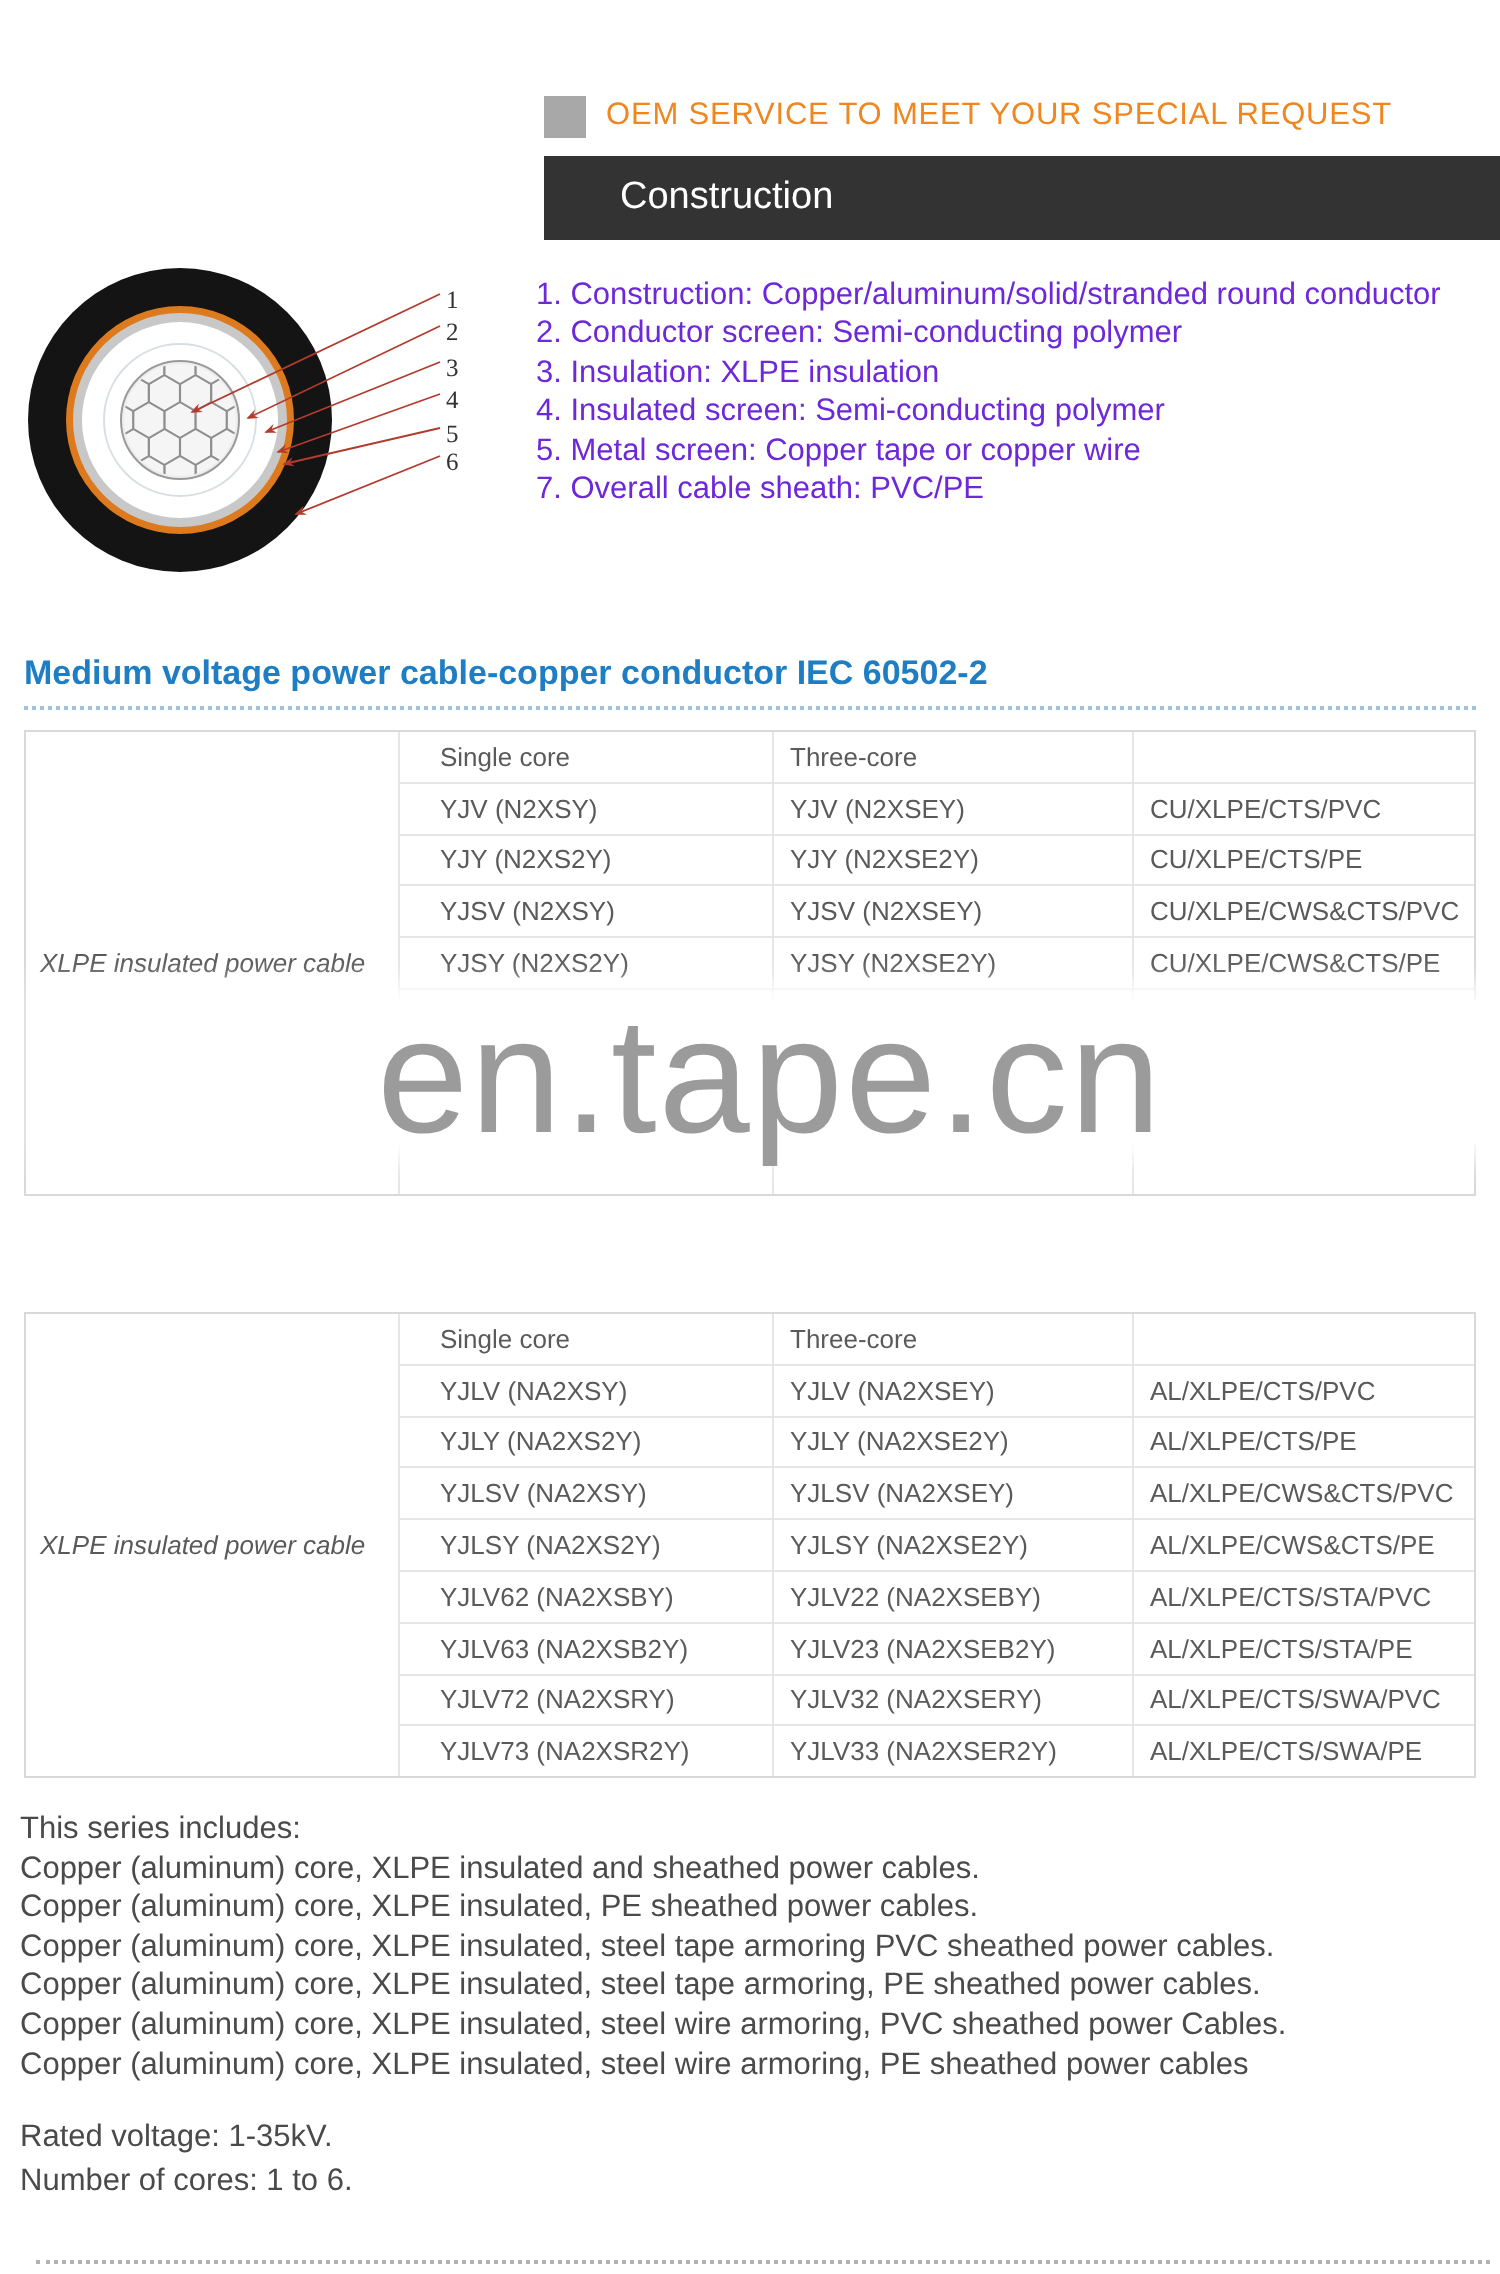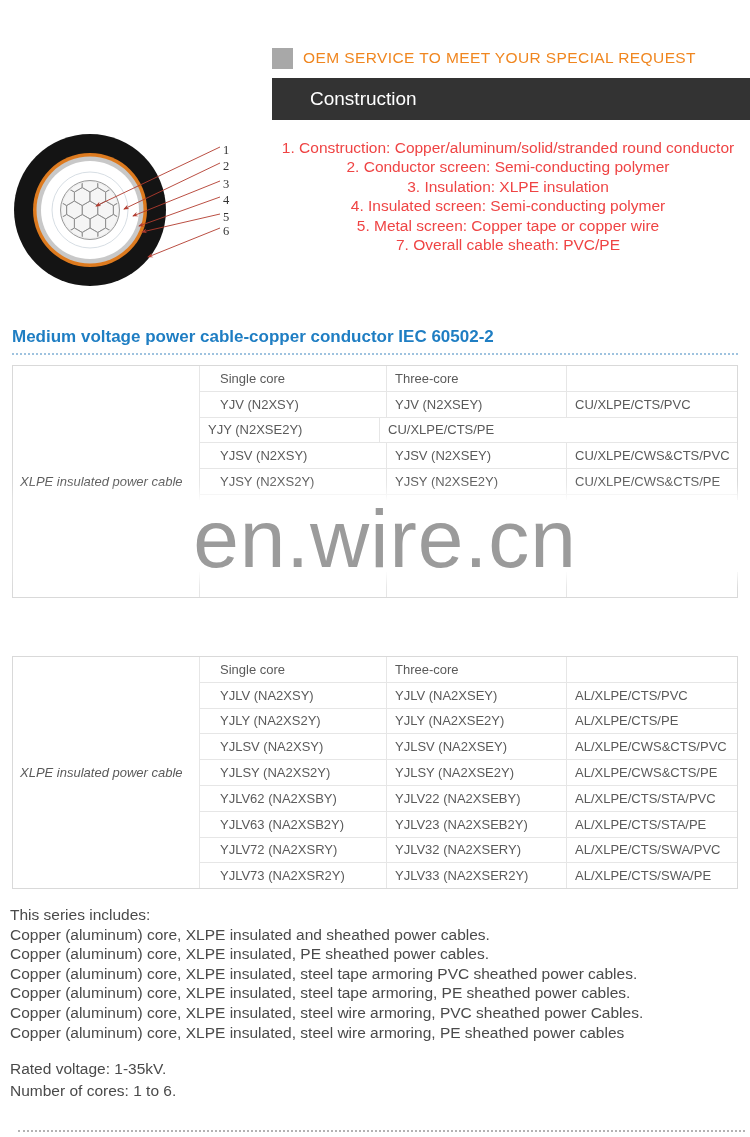--- a/index.html
+++ b/index.html
@@ -16,21 +16,21 @@
                display:flex;align-items:center;padding-left:20px;}
   .section-bar-label{color:#ffffff;font-size:19px;padding-left:18px;}
 
   
   .diagram{position:absolute;left:6px;top:127px;width:240px;height:170px;}
   .diagram svg{display:block;}
   .callout-num{font-size:12.5px;fill:#333;font-family:"Liberation Serif",serif;}
 
   
   .cons-list{position:absolute;left:268px;top:138px;width:480px;font-size:15.5px;
-             line-height:19.4px;color:#ef4444;text-align:center;}
+             line-height:19.4px;color:#6d28d9;}
 
   
   .sec-title{position:absolute;left:12px;width:726px;font-size:17px;font-weight:bold;
              color:#1f7ec3;line-height:18px;padding-bottom:7px;
              border-bottom:2px dotted #9fc3df;}
   .sec-title.copper{top:328px;}
   .sec-title.aluminum{top:619px;}
 
   
   .cable-table{position:absolute;left:12px;width:724px;border:1px solid #d9d9d9;
@@ -158,20 +158,21 @@
       </div>
       <div>
 
           <div class="t-row">
             <div class="cell c0">YJV (N2XSY)</div>
             <div class="cell c1">YJV (N2XSEY)</div>
             <div class="cell c2">CU/XLPE/CTS/PVC</div>
           </div>
 
           <div class="t-row">
+            <div class="cell c0">YJY (N2XS2Y)</div>
             <div class="cell c1">YJY (N2XSE2Y)</div>
             <div class="cell c2">CU/XLPE/CTS/PE</div>
           </div>
 
           <div class="t-row">
             <div class="cell c0">YJSV (N2XSY)</div>
             <div class="cell c1">YJSV (N2XSEY)</div>
             <div class="cell c2">CU/XLPE/CWS&amp;CTS/PVC</div>
           </div>
 
@@ -202,21 +203,21 @@
           <div class="t-row">
             <div class="cell c0"></div>
             <div class="cell c1"></div>
             <div class="cell c2"></div>
           </div>
         </div>
     </div>
   </div>
 
   <div class="wm-band"></div>
-  <div class="wm-text">en.wire.cn</div>
+  <div class="wm-text">en.tape.cn</div>
 
 
   <div class="cable-table aluminum">
     <div class="label-col">XLPE insulated power cable</div>
     <div class="rows-col">
       <div class="t-row">
         <div class="cell c0">Single core</div>
         <div class="cell c1">Three-core</div>
         <div class="cell c2"></div>
       </div>

